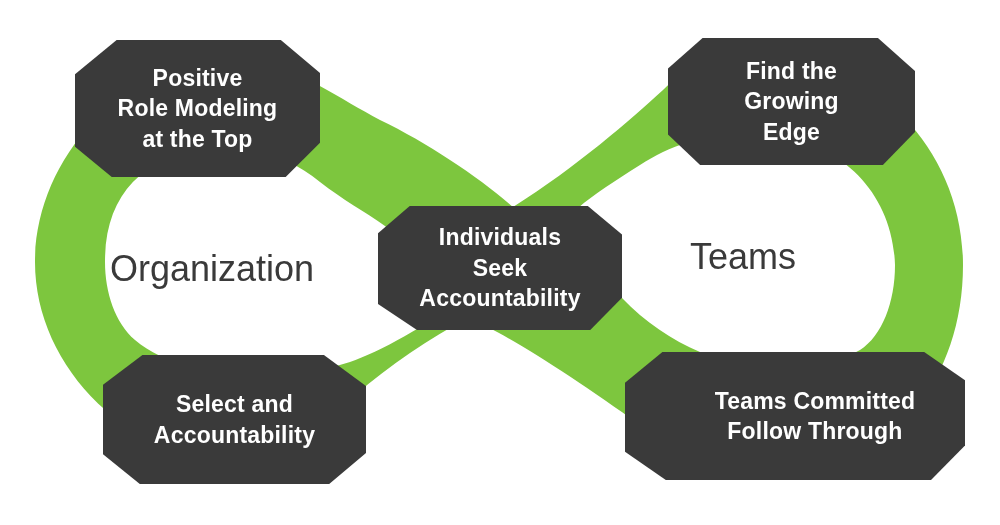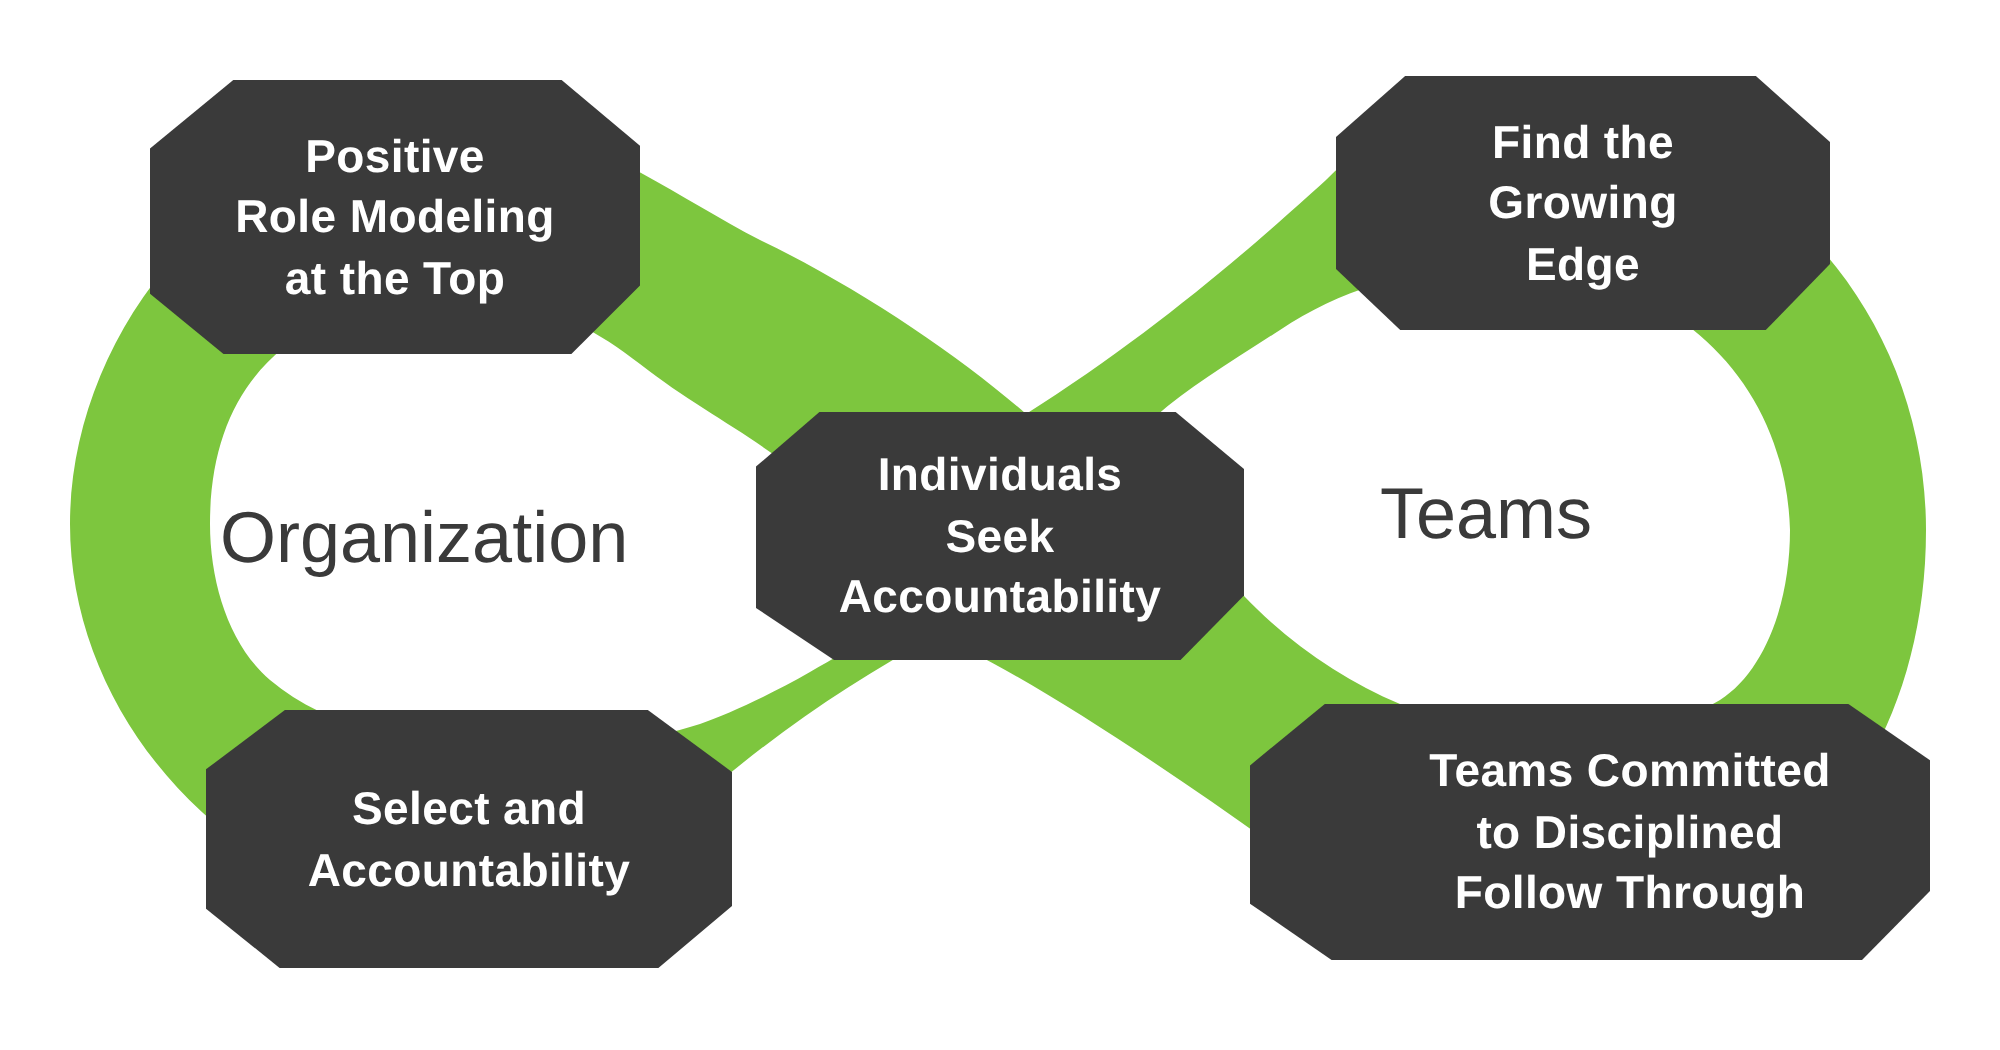--- a/index.html
+++ b/index.html
@@ -132,17 +132,16 @@
     <span>Accountability</span>
   </div>
 
   <div class="badge badge-bottom-left">
     <span>Select and</span>
     <span>Accountability</span>
   </div>
 
   <div class="badge badge-bottom-right">
     <span>Teams Committed</span>
-    <span>to Disciplined</span>
     <span>Follow Through</span>
   </div>
 
 </div>
 
 </body></html>

